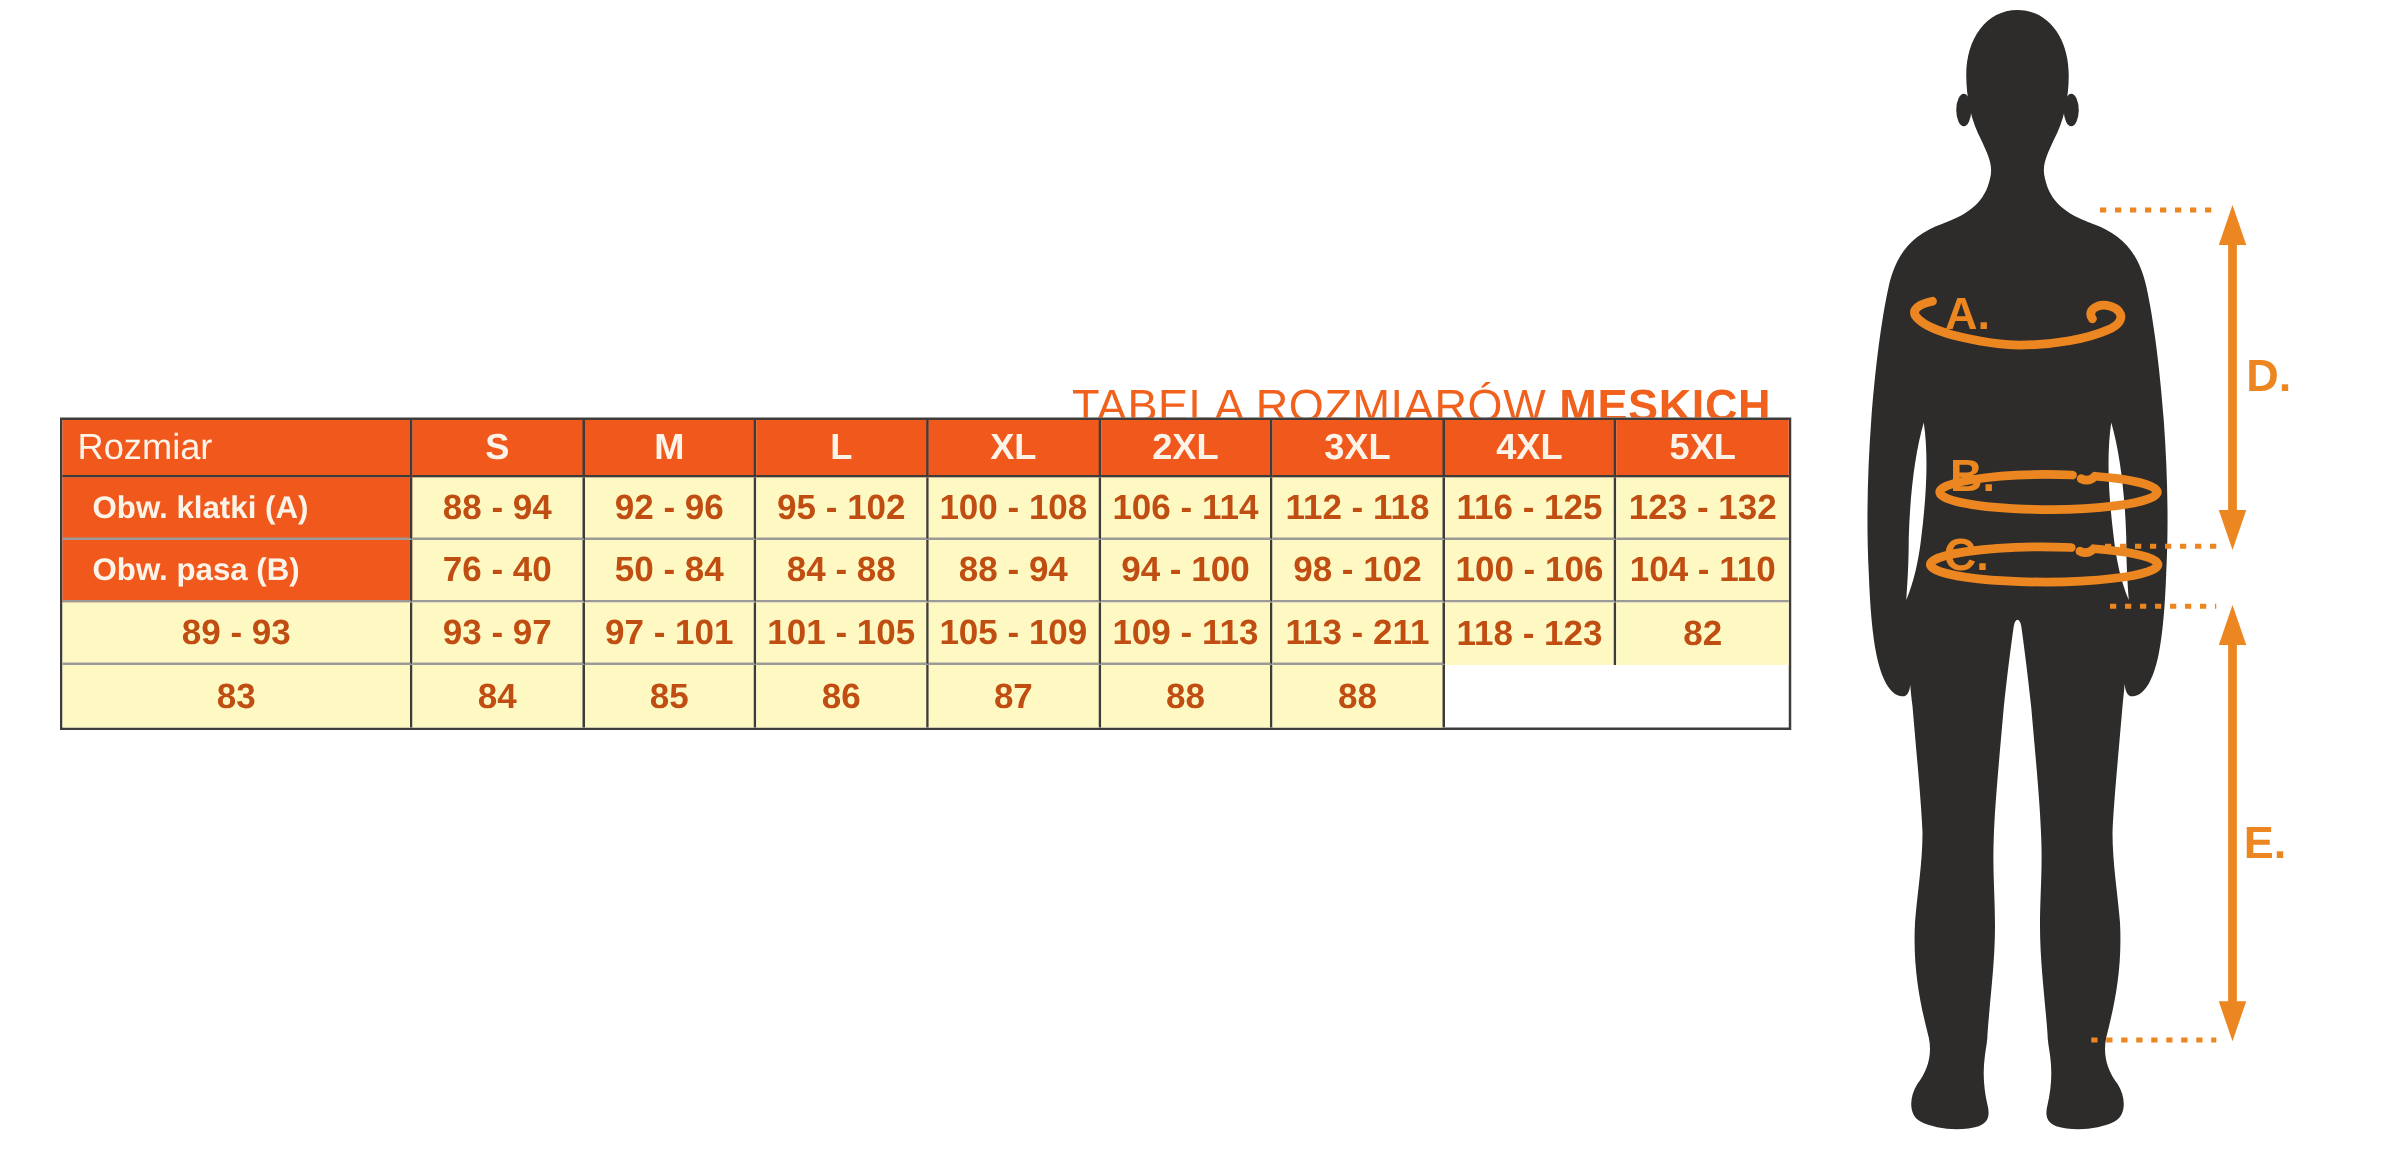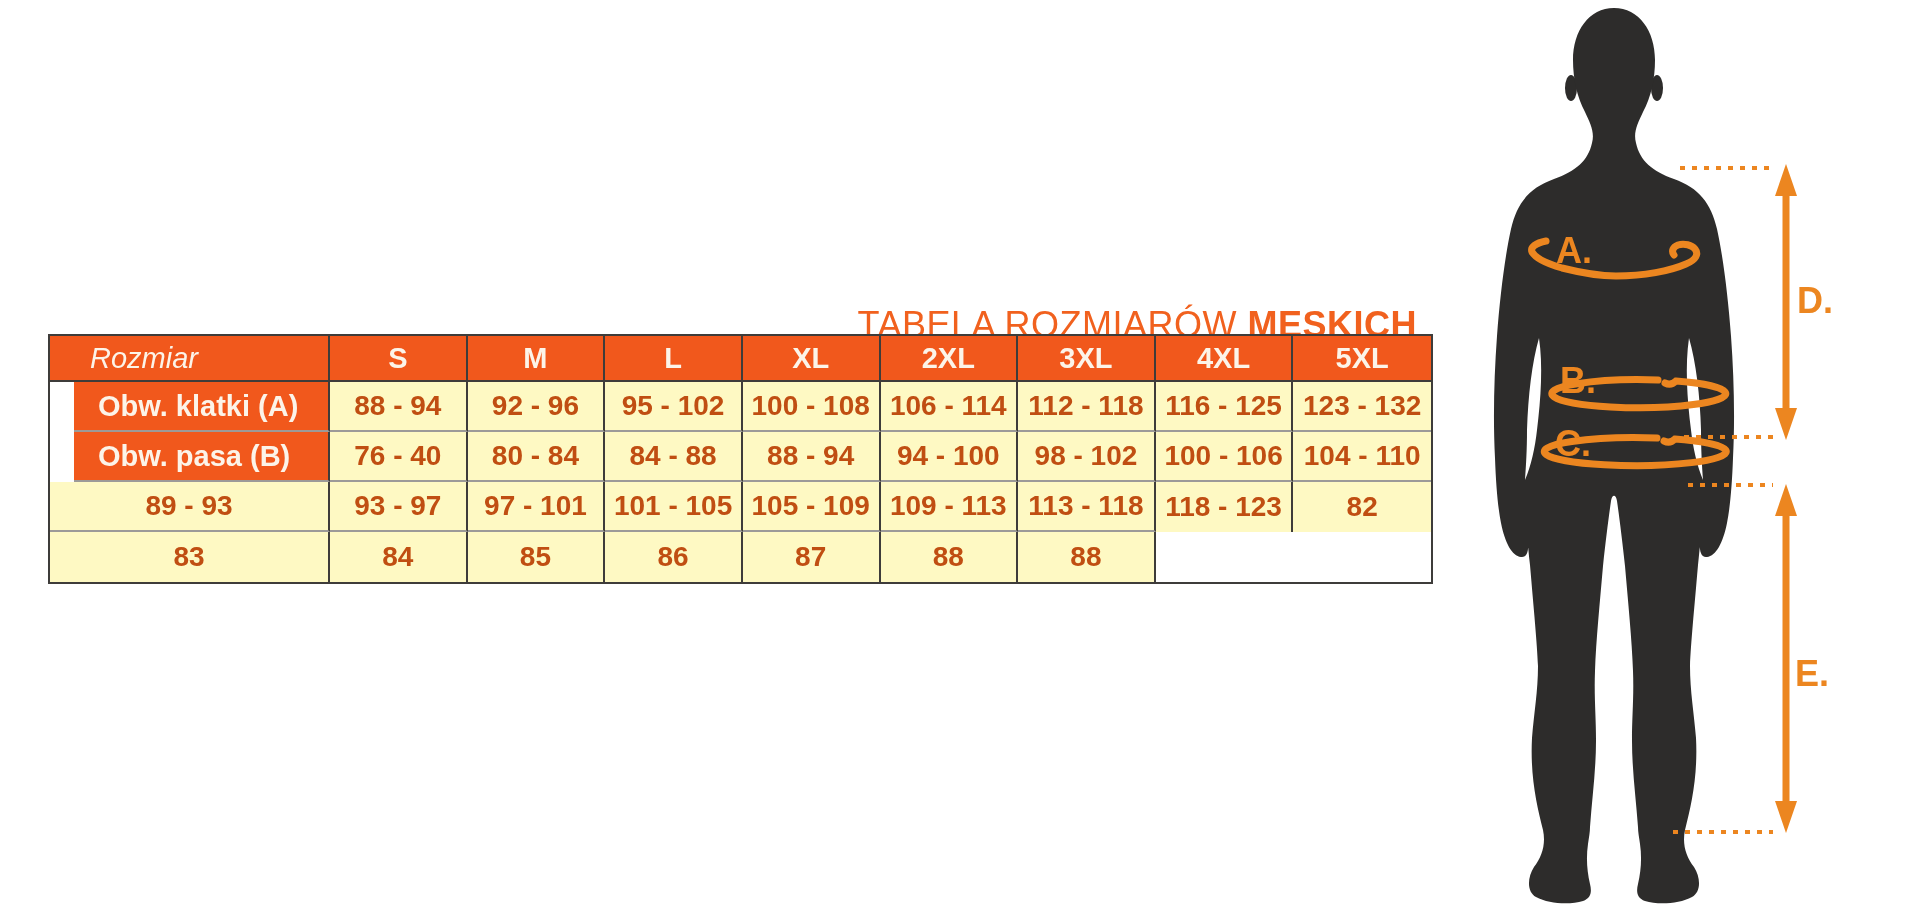--- a/index.html
+++ b/index.html
@@ -42,24 +42,24 @@
     border-bottom:2px solid var(--border-light);
     font-size:28px;font-weight:bold;color:var(--value-text);
     background:#fef9c3;white-space:nowrap;overflow:hidden;
   }
   .cell:nth-child(9n){border-right:none;text-align:center;}
   .size-table > .cell:nth-last-child(-n+9){border-bottom:none;}
   .hcell{
     background:var(--orange);color:var(--label-text);
     font-size:29px;border-bottom:2px solid var(--border-dark);
   }
-  .corner{justify-content:flex-start;padding-left:40px;font-weight:normal;font-style:italic;}
+  .corner{justify-content:flex-start;padding-left:12px;font-weight:normal;}
   .rlabel{
     background:var(--orange);color:var(--label-text);
-    justify-content:flex-start;padding-left:24px;font-size:29px;margin-left:24px;
+    justify-content:flex-start;padding-left:24px;font-size:25px;
   }
   .rlabel.light{background:var(--orange-light);}
 
   
   .figure{position:absolute;left:1470px;top:0;width:449px;height:922px;}
   .sil{fill:var(--silhouette);}
   .cut{fill:var(--page-bg);}
   .band{fill:none;stroke:var(--figure-orange);stroke-width:7;stroke-linecap:round;}
   .dim{stroke:var(--figure-orange);stroke-width:7;}
   .dash{stroke:var(--figure-orange);stroke-width:4;stroke-dasharray:5 7;fill:none;}
@@ -90,35 +90,35 @@
     <div class="cell">92 - 96</div>
     <div class="cell">95 - 102</div>
     <div class="cell">100 - 108</div>
     <div class="cell">106 - 114</div>
     <div class="cell">112 - 118</div>
     <div class="cell">116 - 125</div>
     <div class="cell">123 - 132</div>
 
     <div class="cell rlabel">Obw. pasa (B)</div>
     <div class="cell">76 - 40</div>
-    <div class="cell">80 - 84</div>
+    <div class="cell">50 - 84</div>
     <div class="cell">84 - 88</div>
     <div class="cell">88 - 94</div>
     <div class="cell">94 - 100</div>
     <div class="cell">98 - 102</div>
     <div class="cell">100 - 106</div>
     <div class="cell">104 - 110</div>
 
     <div class="cell">89 - 93</div>
     <div class="cell">93 - 97</div>
     <div class="cell">97 - 101</div>
     <div class="cell">101 - 105</div>
     <div class="cell">105 - 109</div>
     <div class="cell">109 - 113</div>
-    <div class="cell">113 - 118</div>
+    <div class="cell">113 - 211</div>
     <div class="cell">118 - 123</div>
 
     <div class="cell">82</div>
     <div class="cell">83</div>
     <div class="cell">84</div>
     <div class="cell">85</div>
     <div class="cell">86</div>
     <div class="cell">87</div>
     <div class="cell">88</div>
     <div class="cell">88</div>

